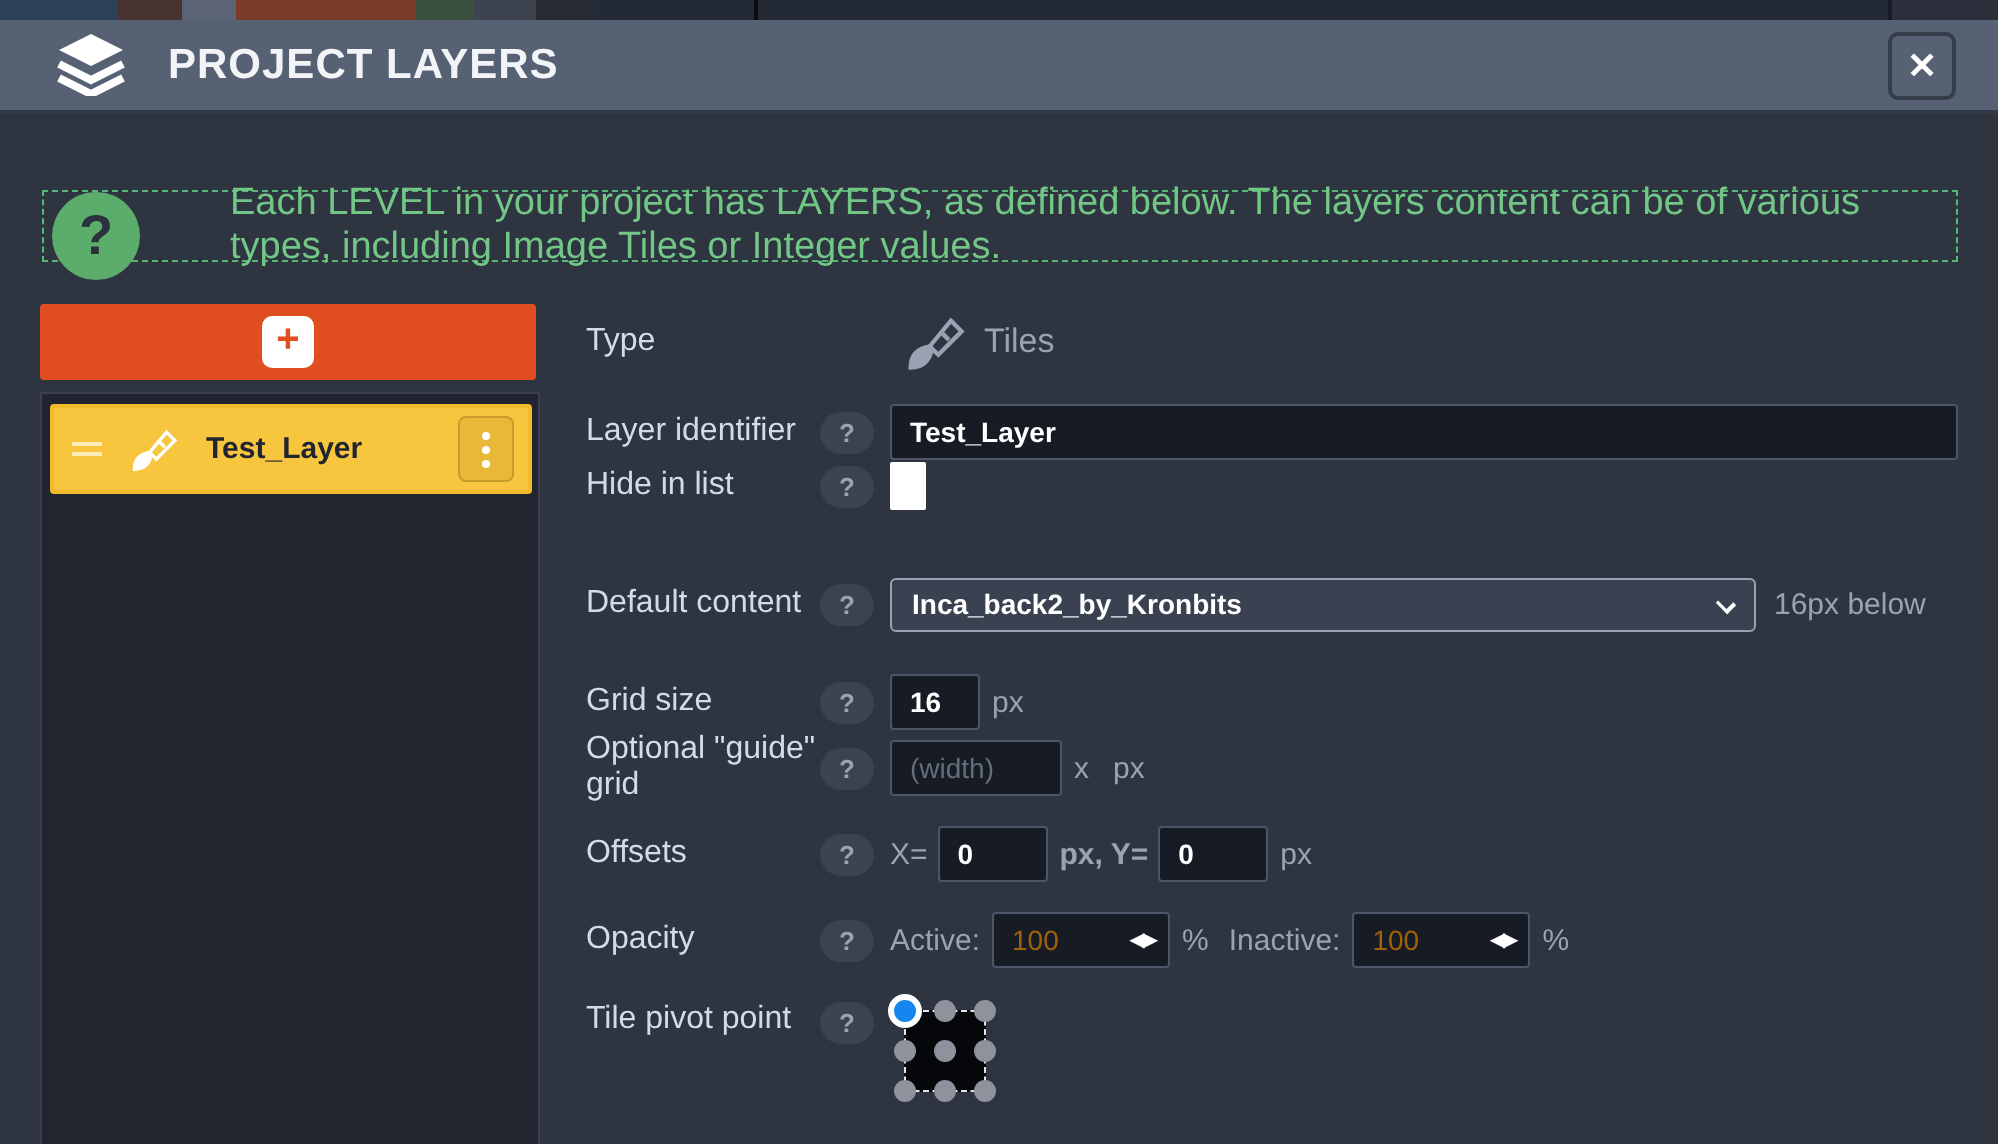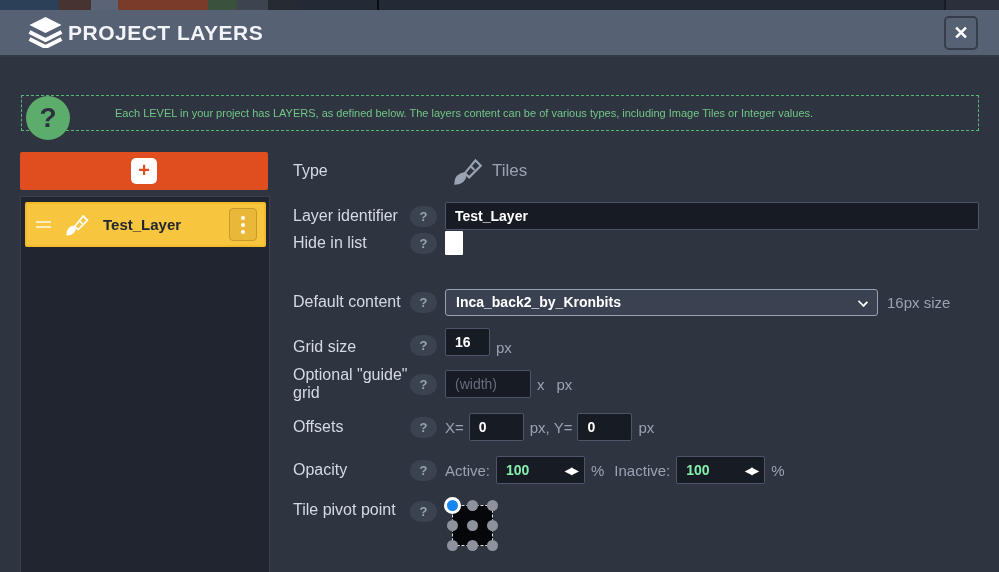--- a/index.html
+++ b/index.html
@@ -15,36 +15,36 @@
   .top-strip .seg { height: 10px; }
 
   
   .header {
     position: absolute; top: 10px; left: 0; width: 999px; height: 47px;
     background: #576174; border-bottom: 2px solid #333945;
     display: flex; align-items: center;
   }
   .logo { margin-left: 27px; width: 37px; height: 31px; }
   .title {
-    margin-left: 4px; color: #f2f4f8; font-size: 21px; font-weight: bold;
+    margin-left: 20px; color: #f2f4f8; font-size: 21px; font-weight: bold;
     letter-spacing: 0.5px;
   }
   .close-btn {
     position: absolute; right: 21px; top: 6px; width: 34px; height: 34px;
     border: 2px solid #363d4a; border-radius: 5px; background: #576174;
     color: #ffffff; font-size: 18px; font-weight: bold;
     display: flex; align-items: center; justify-content: center; cursor: pointer;
   }
 
   
   .banner {
     position: absolute; left: 21px; top: 95px; width: 958px; height: 36px;
     border: 1px dashed #56b874; display: flex; align-items: center;
   }
-  .banner-text { margin-left: 93px; color: #72c786; font-size: 11px; }
+  .banner-text { margin-left: 93px; color: #72c786; font-size: 19px; }
   .banner-icon {
     position: absolute; left: 26px; top: 96px; width: 44px; height: 44px;
     border-radius: 50%; background: #5cad6c; color: #2b313d;
     font-size: 28px; font-weight: bold; display: flex; align-items: center; justify-content: center;
   }
 
   
   .add-btn {
     position: absolute; left: 20px; top: 152px; width: 248px; height: 38px;
     background: #e04e1f; border: none; border-radius: 2px; cursor: pointer;
@@ -117,39 +117,39 @@
     color: #ffffff; font-size: 14px; font-weight: bold; padding: 0 10px;
     position: relative;
   }
   .select .chevron {
     position: absolute; right: 10px; top: 8px; width: 8px; height: 8px;
     border-right: 2px solid #ffffff; border-bottom: 2px solid #ffffff;
     transform: rotate(45deg) scaleY(0.8);
   }
   .tileset-note { margin-left: 9px; }
 
-  .row-grid { top: 326px; align-items: flex-end; }
+  .row-grid { top: 336px; }
   .grid-input { width: 45px; }
   .unit { margin-left: 6px; }
 
   .row-guide { top: 369px; }
   .guide-input { width: 86px; }
   .guide-sep { margin: 0 6px; }
 
   .row-offsets { top: 412px; }
   .off-input { width: 55px; margin-left: 5px; }
-  .off-mid { margin-left: 6px; }
+  .off-mid { margin-left: 6px; font-weight: bold; }
 
   .row-opacity { top: 455px; }
   .op-wrap {
     position: relative; width: 89px; height: 28px; margin-left: 6px;
     background: #171b24; border: 1px solid #4d5668; border-radius: 2px;
     display: flex; align-items: center;
   }
-  .op-value { color: #86efac; font-size: 14px; font-weight: bold; padding-left: 9px; }
+  .op-value { color: #a16207; font-size: 14px; font-weight: normal; padding-left: 9px; }
   .stepper {
     position: absolute; right: 6px; top: 0; height: 26px;
     display: flex; align-items: center; color: #ffffff; font-size: 10px;
     letter-spacing: -1px; cursor: pointer;
   }
   .op-unit { margin-left: 6px; }
   .inactive-label { margin-left: 10px; }
 
   .row-pivot { top: 498px; height: 58px; align-items: flex-start; }
   .row-pivot .row-label, .row-pivot .help-pill { margin-top: 3px; }
@@ -249,21 +249,21 @@
   <span class="checkbox"></span>
 </div>
 
 <div class="form-row row-tileset">
   <span class="row-label">Default content</span>
   <span class="help-pill">?</span>
   <div class="select">
     <span>Inca_back2_by_Kronbits</span>
     <span class="chevron"></span>
   </div>
-  <span class="muted tileset-note">16px size</span>
+  <span class="muted tileset-note">16px below</span>
 </div>
 
 <div class="form-row row-grid">
   <span class="row-label">Grid size</span>
   <span class="help-pill">?</span>
   <input class="txt-input grid-input" type="text" value="16" style="">
   <span class="muted unit">px</span>
 </div>
 
 <div class="form-row row-guide">

